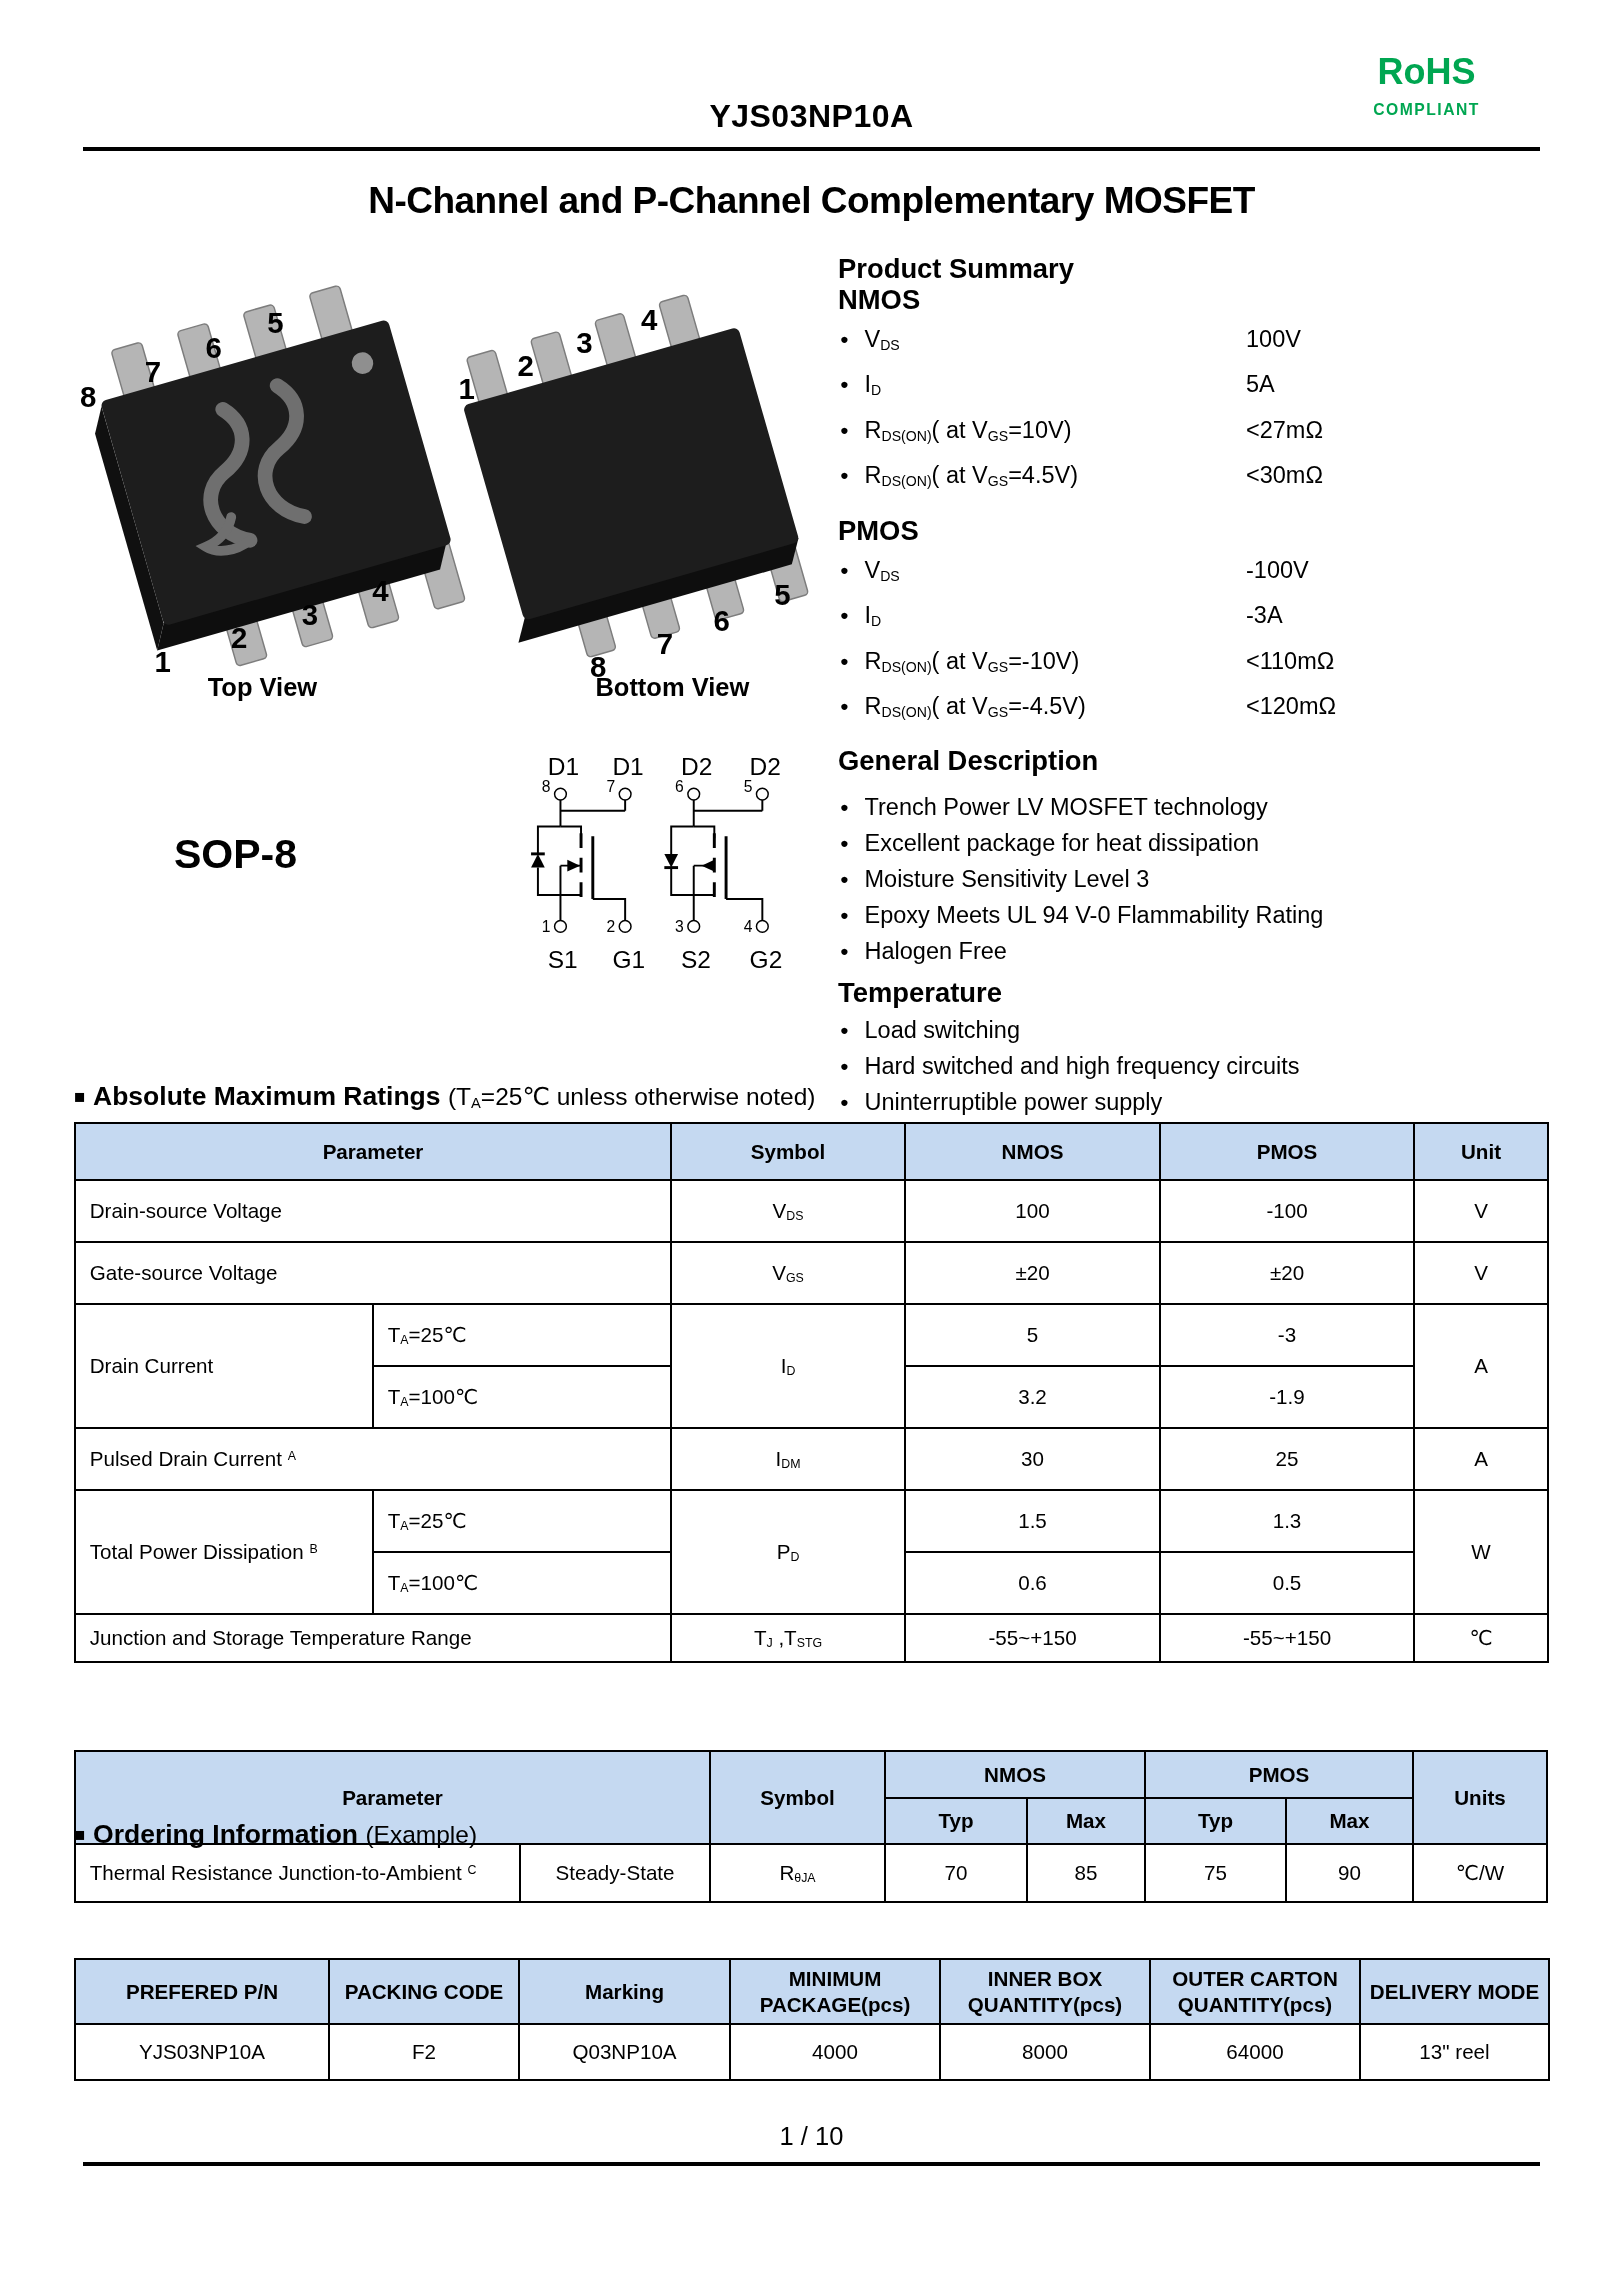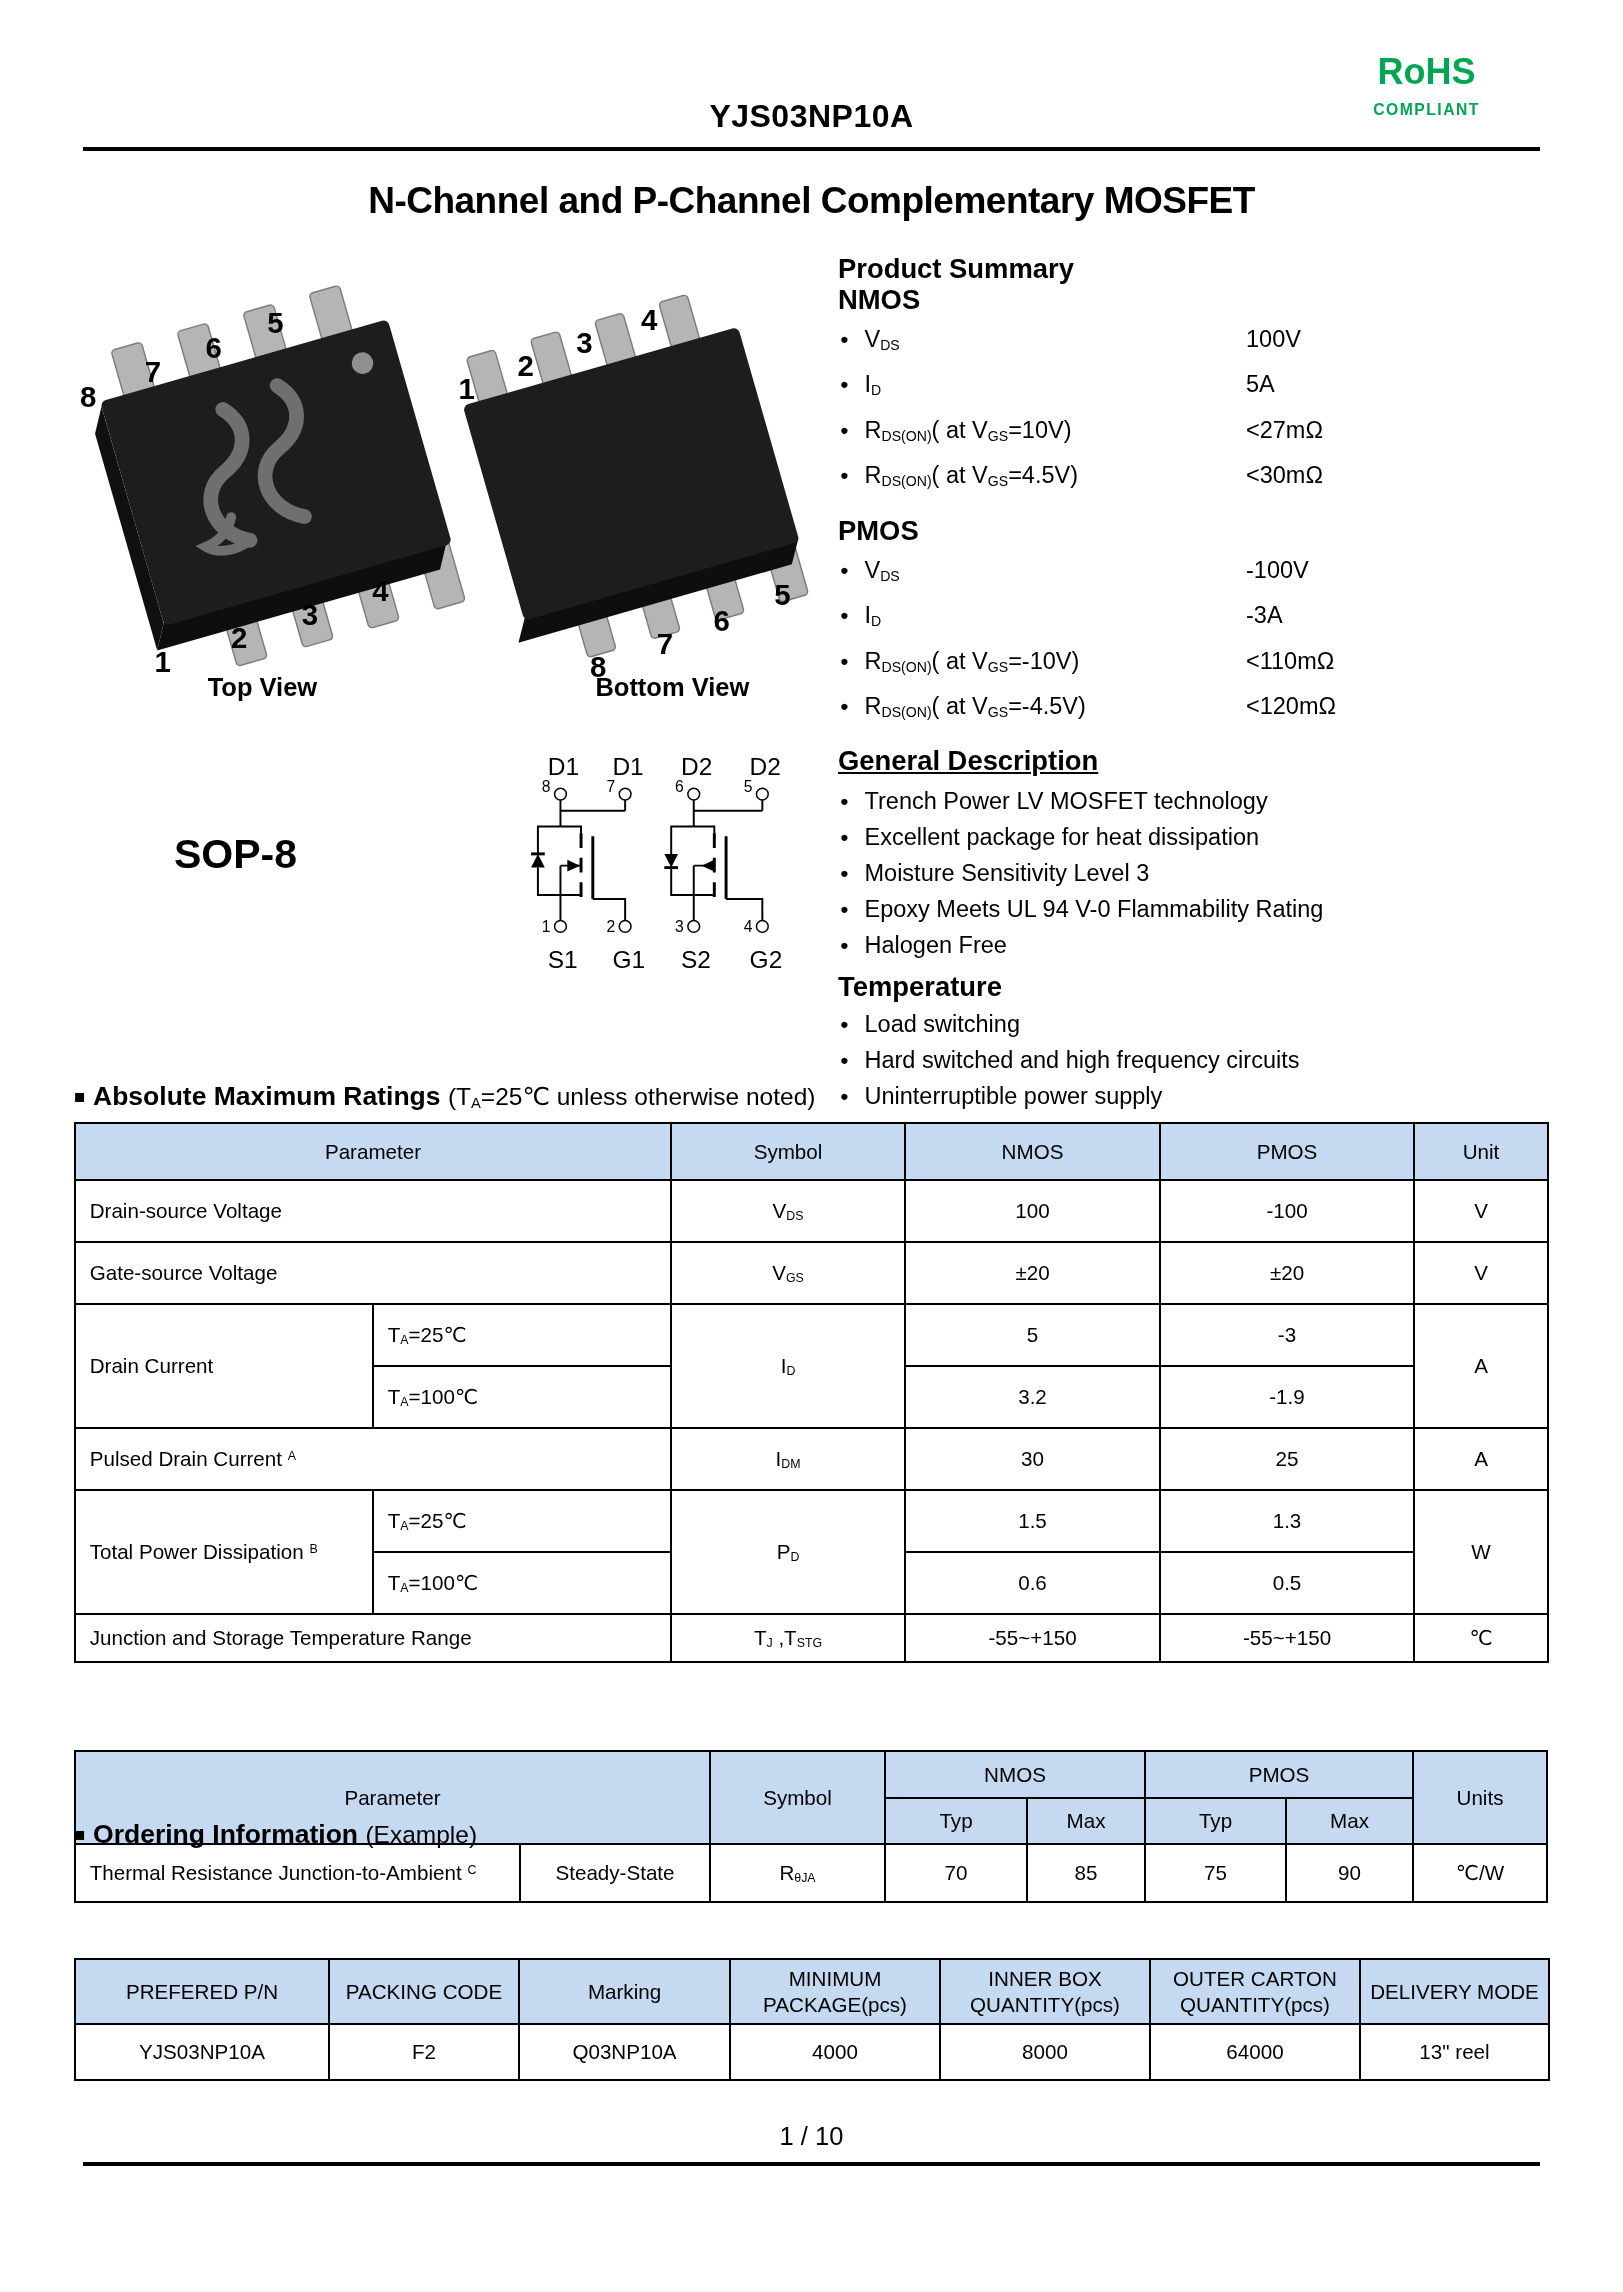--- a/index.html
+++ b/index.html
@@ -38,35 +38,35 @@
   .sch-pin { font-size:16px; }
 
   
   .right-col { position:absolute; left:838px; top:253px; width:774px; }
   .rc-heading { font-size:27.4px; font-weight:bold; line-height:31px; }
   .spec-list { list-style:none; }
   .spec-item { position:relative; padding-left:26.5px; line-height:40px; font-size:23.5px; }
   .desc-item { position:relative; padding-left:26.5px; line-height:36px; font-size:23.5px; }
   .bullet-dot { position:absolute; left:2px; font-size:14.7px; }
   .spec-value { position:absolute; left:370px; top:0;margin-left:38px; }
-  .mt14 { margin-top:13.7px; } .mt8 { margin-top:7.8px; } .mb4 { margin-bottom:3.9px; } .mb6 { margin-bottom:7px;text-decoration:underline; }
+  .mt14 { margin-top:13.7px; } .mt8 { margin-top:7.8px; } .mb4 { margin-bottom:3.9px; } .mb6 { margin-bottom:13px; }
 
   
   .section { position:absolute; left:74px; }
   .sec-title { font-size:26.5px; font-weight:bold; }
   .sec-title .sq { font-size:18.6px; vertical-align:2px; margin-right:7.8px; }
   .sec-title .sq.tight { margin-right:2px; }
   .sec-note { font-weight:normal; font-size:24.5px; }
   table { border-collapse:collapse; table-layout:fixed; width:1473px; background:#fff; }
   td,th {
     border:2px solid #000; border-top-width:2.9px; border-bottom-width:2.9px;
     font-size:20.6px; text-align:center; vertical-align:middle; padding:2px 3.9px;
     overflow:hidden;
   }
-  th { background:#C5D9F1; font-weight:normal; }
+  th { background:#C5D9F1; font-weight:bold; }
   .pl { text-align:left; padding-left:13.7px; }
   .abs-table th { height:57px; }
   .row-s td { height:62px; }
   .row-last td { height:48px; }
   .thermal-table .h1 th { height:47px; }
   .thermal-table .h2 th { height:46px; }
   .thermal-table td { height:58px; }
   .order-table th { height:65px; line-height:1.25; padding:3.9px 2px; }
   .order-table td { height:56px; }
 

